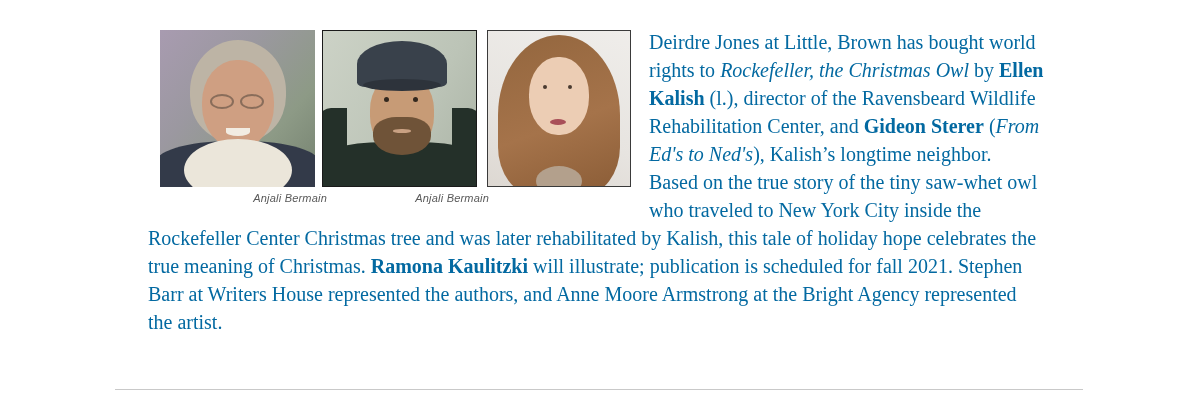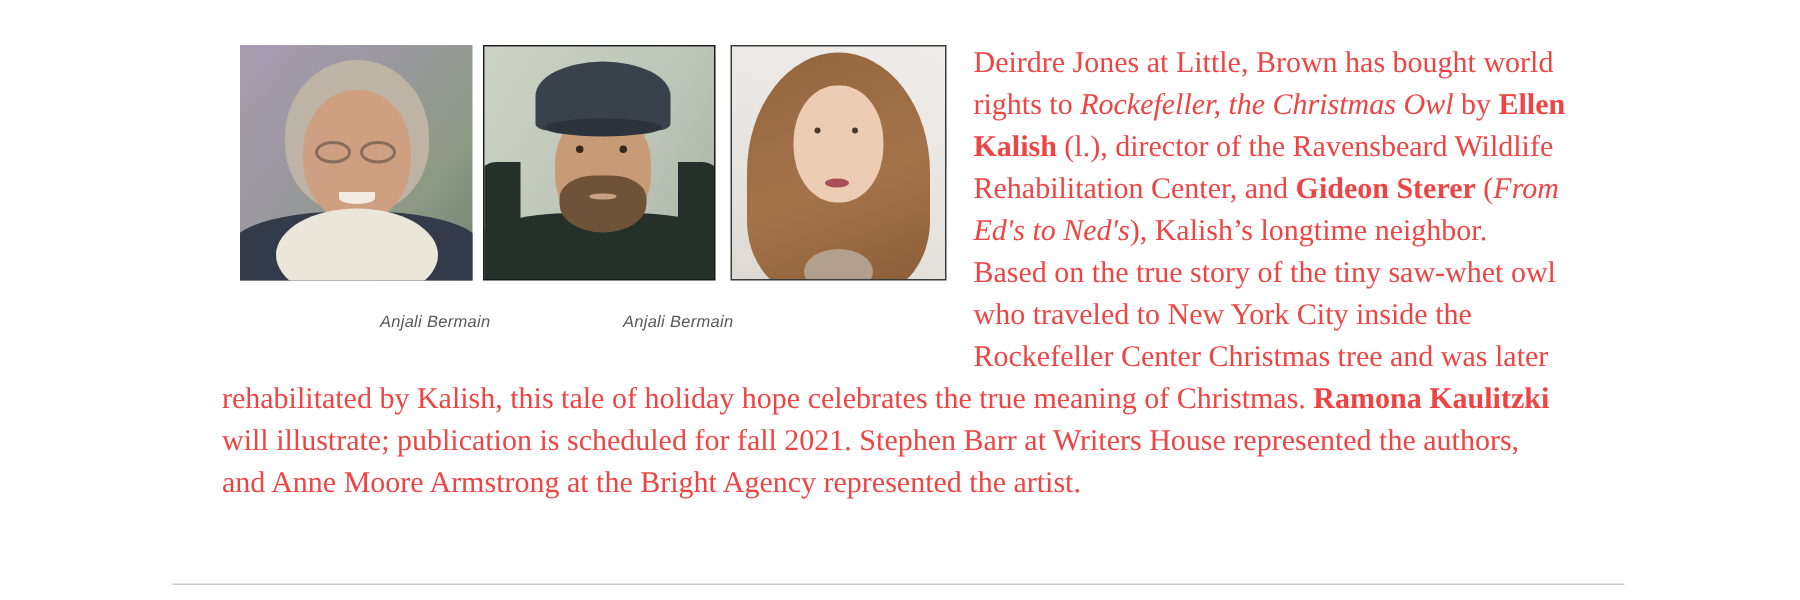--- a/index.html
+++ b/index.html
@@ -59,37 +59,37 @@
 
   
   .p3 { background:linear-gradient(200deg,#efedea 0%,#e7e4e0 60%,#ddd8d2 100%); }
   .p3-hair { top:4px; left:10px; width:122px; height:160px; background:linear-gradient(160deg,#93663e 0%,#a5734a 55%,#8a5c36 100%); border-radius:50% 50% 30% 30%; }
   .p3-face { top:26px; left:41px; width:60px; height:78px; background:#eccdb4; border-radius:48%; }
   .p3-e1 { top:54px; left:55px; width:4px; height:4px; background:#4a3a30; border-radius:50%; }
   .p3-e2 { top:54px; left:80px; width:4px; height:4px; background:#4a3a30; border-radius:50%; }
   .p3-lips { top:88px; left:62px; width:16px; height:6px; background:#a84f58; border-radius:50%; }
   .p3-neck { bottom:-10px; left:48px; width:46px; height:30px; background:#b3a08c; border-radius:50%; }
 
-  .captions-row { display:flex; padding-top:22px; }
+  .captions-row { display:flex; padding-top:5px; }
   .caption {
     font-family:"Liberation Sans", sans-serif;
     font-style:italic;
     font-size:11px;
     color:#595959;
     text-align:right;
     letter-spacing:.2px;
   }
   .caption.c1 { width:167px; }
   .caption.c2 { width:155px; margin-left:7px; }
 
   
   .body-text {
     font-size:20px;
     line-height:28px;
-    color:#ef4444;
+    color:#0369a1;
     text-align:left;
   }
   .seg-normal { font-style:normal; font-weight:normal; }
   .seg-italic { font-style:italic; }
   .seg-bold   { font-weight:bold; }
 
   .divider {
     position:absolute;
     left:115px; top:389px;
     width:968px; height:1px;

